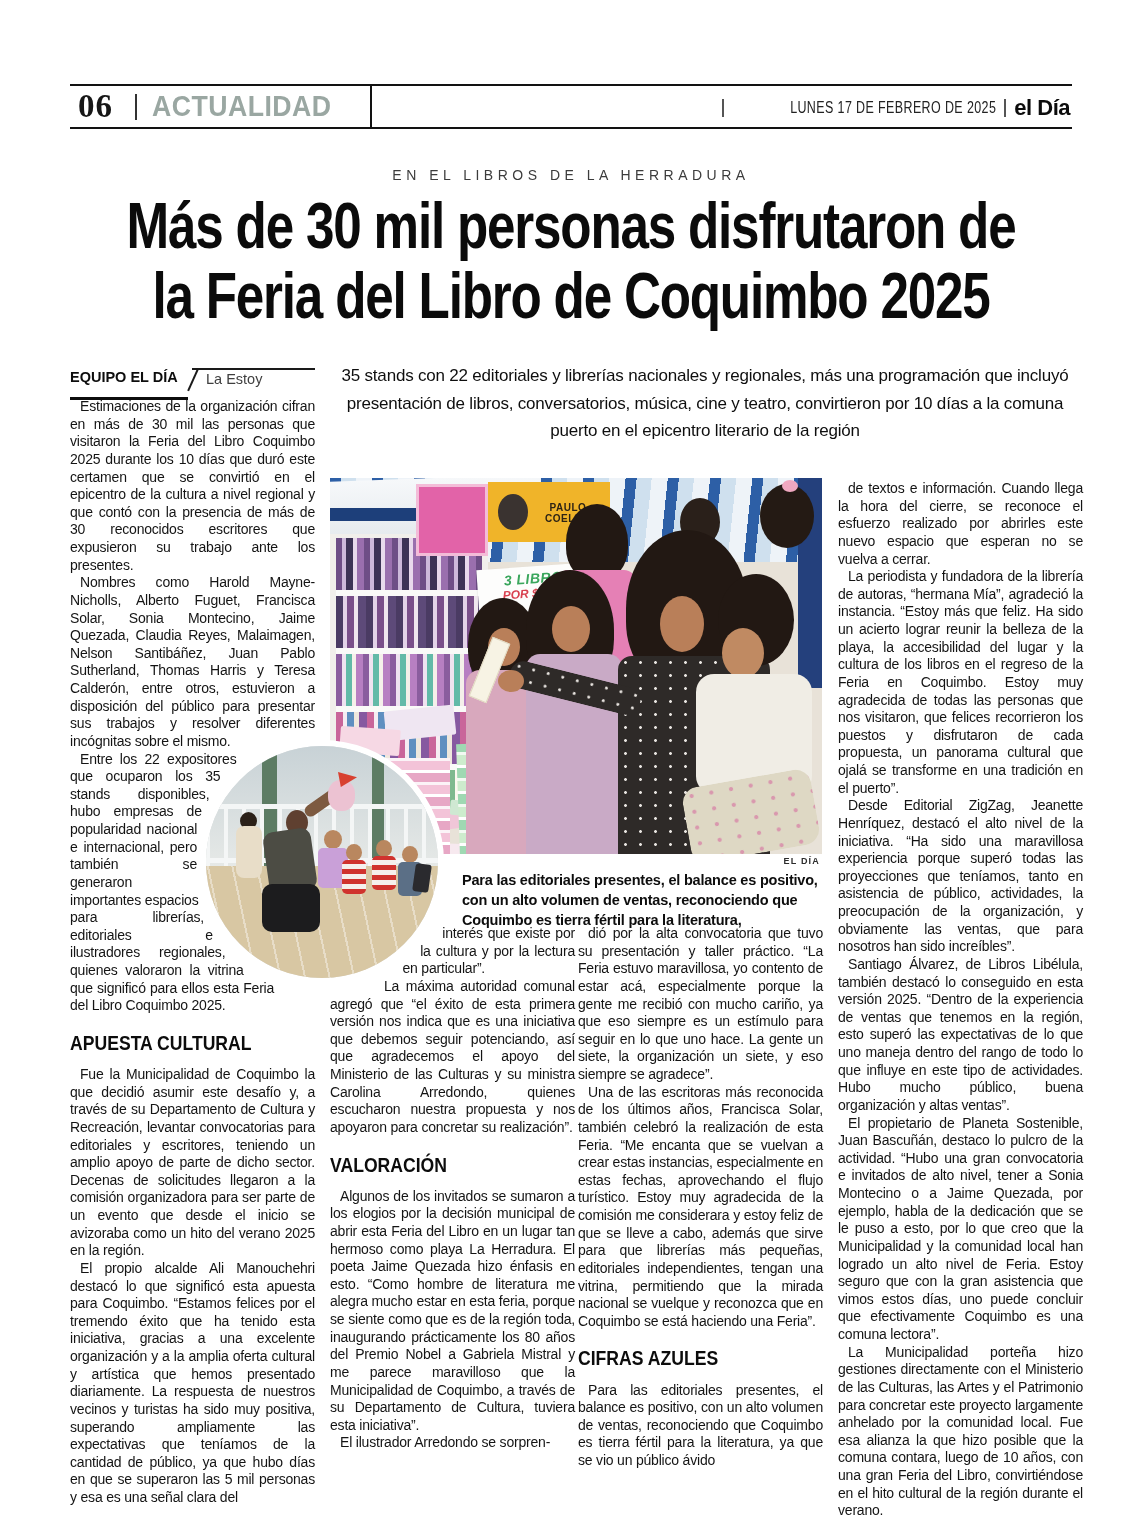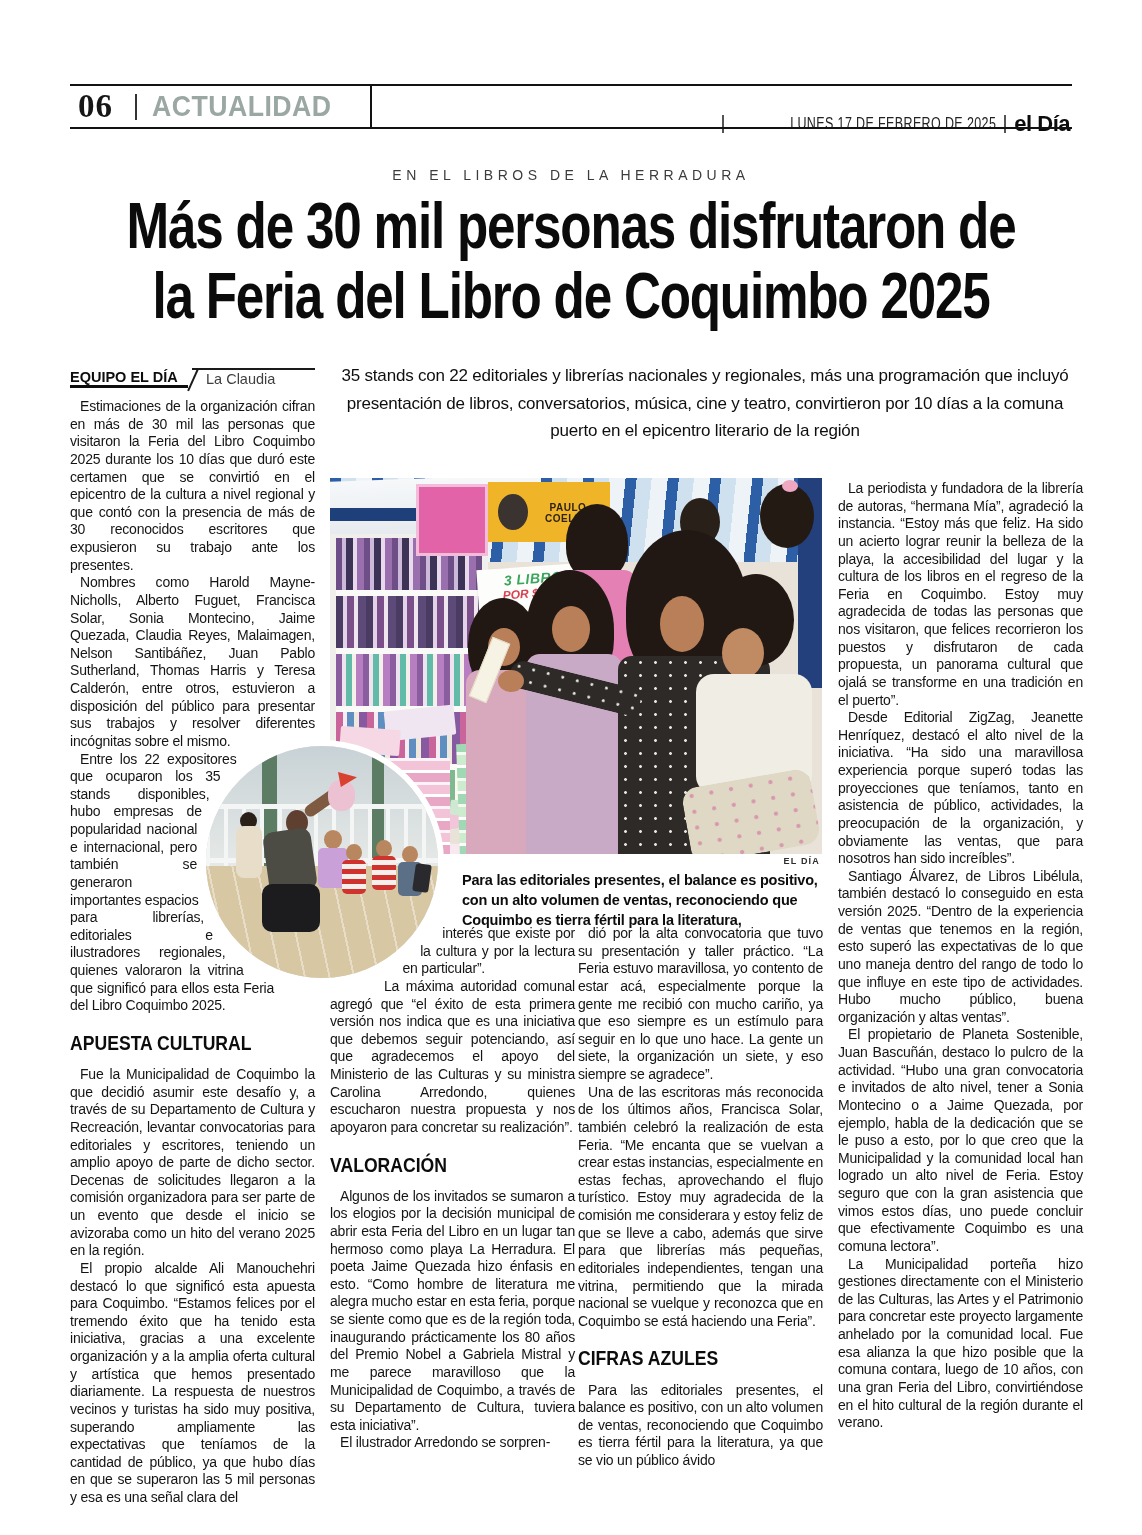--- a/index.html
+++ b/index.html
@@ -11,38 +11,38 @@
   .rule{background:#121212;}
   #rule-top{left:70px;top:84px;width:1002px;height:2px;}
   #rule-mid{left:70px;top:127px;width:1002px;height:2px;}
   #header-row{left:70px;top:86px;width:1002px;height:41px;}
   #page-num{position:absolute;left:8px;top:2px;font-family:"Liberation Serif",serif;
             font-size:33px;font-weight:bold;color:#161616;letter-spacing:1px;}
   #hdr-bar1{position:absolute;left:65px;top:8px;width:2px;height:26px;background:#333;}
   #section-label{position:absolute;left:82px;top:4px;font-size:29px;font-weight:bold;
                  color:#9aa7a2;letter-spacing:.5px;transform:scaleX(.92);transform-origin:left center;}
   #hdr-vrule{position:absolute;left:300px;top:-1px;width:2px;height:42px;background:#121212;}
-  #hdr-right{position:absolute;right:2px;top:25px;display:flex;align-items:center;gap:8px;}
+  #hdr-right{position:absolute;right:2px;top:9px;display:flex;align-items:center;gap:8px;}
   .hairbar{width:2px;height:18px;background:#555;}
   #hdr-date{font-size:16px;color:#222;letter-spacing:.5px;white-space:nowrap;
             transform:scaleX(.78);transform-origin:right center;}
   #hdr-brand{font-size:22px;font-weight:bold;color:#0c0c0c;letter-spacing:-.5px;white-space:nowrap;}
 
   
   #kicker{left:0;top:167px;width:1142px;text-align:center;font-size:14px;color:#3c3c3c;
           letter-spacing:4.5px;font-weight:500;}
   #headline{left:0;top:191px;width:1142px;text-align:center;font-weight:bold;color:#0b0b0b;
             font-size:64px;line-height:1.1;letter-spacing:-1.5px;
             transform:scaleX(.8);transform-origin:center top;}
 
   
   #byline{left:70px;top:366px;width:245px;height:32px;}
   #byline-topline{position:absolute;left:122px;top:2px;width:123px;height:2px;background:#1a1a1a;}
   #byline-author{position:absolute;left:0;top:3px;font-size:14.5px;font-weight:bold;color:#0d0d0d;
-                 padding-bottom:0;border-bottom:3px solid #0d0d0d;width:118px;}
+                 padding-bottom:12px;border-bottom:3px solid #0d0d0d;width:118px;}
   #byline-slash{position:absolute;left:122px;top:2px;width:2px;height:24px;background:#1a1a1a;
                 transform:rotate(24deg);}
   #byline-loc{position:absolute;left:136px;top:5px;font-size:14.5px;color:#3f3f3f;}
 
   
   #lead{left:335px;top:362px;width:740px;text-align:center;font-weight:normal;color:#0e0e0e;
         font-size:17px;line-height:1.62;letter-spacing:-.2px;}
 
   
   .col{position:absolute;width:245px;font-size:14px;line-height:1.26;text-align:justify;
@@ -189,21 +189,21 @@
   <div class="abs" id="kicker">EN EL LIBROS DE LA HERRADURA</div>
   <div class="abs" id="headline">
     <div>Más de 30 mil personas disfrutaron de</div>
     <div>la Feria del Libro de Coquimbo 2025</div>
   </div>
 
   <div class="abs" id="byline">
     <div id="byline-topline"></div>
     <div id="byline-author">EQUIPO EL DÍA</div>
     <div id="byline-slash"></div>
-    <div id="byline-loc">La Claudia</div>
+    <div id="byline-loc">La Estoy</div>
   </div>
 
   <div class="abs" id="lead">35 stands con 22 editoriales y librerías nacionales y regionales, más una programación que incluyó presentación de libros, conversatorios, música, cine y teatro, convirtieron por 10 días a la comuna puerto en el epicentro literario de la región</div>
 
   <div class="col" id="col1">
     <div id="circle-spacer"></div>
     <p>Estimaciones de la organización cifran en más de 30 mil las personas que visitaron la Feria del Libro Coquimbo 2025 durante los 10 días que duró este certamen que se convirtió en el epicentro de la cultura a nivel regional y que contó con la presencia de más de 30 reconocidos escritores que expusieron su trabajo ante los presentes.</p>
     <p>Nombres como Harold Mayne-Nicholls, Alberto Fuguet, Francisca Solar, Sonia Montecino, Jaime Quezada, Claudia Reyes, Malaimagen, Nelson Santibáñez, Juan Pablo Sutherland, Thomas Harris y Teresa Calderón, entre otros, estuvieron a disposición del público para presentar sus trabajos y resolver diferentes incógnitas sobre el mismo.</p>
     <p>Entre los 22 expositores que ocuparon los 35 stands disponibles, hubo empresas de popularidad nacional e internacional, pero también se generaron importantes espacios para librerías, editoriales e ilustradores regionales, quienes valoraron la vitrina que significó para ellos esta Feria del Libro Coquimbo 2025.</p>
     <div class="subhead">APUESTA CULTURAL</div>
@@ -309,20 +309,21 @@
   </div>
 
   <div class="col" id="col3">
     <p>dió por la alta convocatoria que tuvo su presentación y taller práctico. “La Feria estuvo maravillosa, yo contento de estar acá, especialmente porque la gente me recibió con mucho cariño, ya que eso siempre es un estímulo para seguir en lo que uno hace. La gente un siete, la organización un siete, y eso siempre se agradece”.</p>
     <p>Una de las escritoras más reconocida de los últimos años, Francisca Solar, también celebró la realización de esta Feria. “Me encanta que se vuelvan a crear estas instancias, especialmente en estas fechas, aprovechando el flujo turístico. Estoy muy agradecida de la comisión me considerara y estoy feliz de que se lleve a cabo, además que sirve para que librerías más pequeñas, editoriales independientes, tengan una vitrina, permitiendo que la mirada nacional se vuelque y reconozca que en Coquimbo se está haciendo una Feria”.</p>
     <div class="subhead">CIFRAS AZULES</div>
     <p>Para las editoriales presentes, el balance es positivo, con un alto volumen de ventas, reconociendo que Coquimbo es tierra fértil para la literatura, ya que se vio un público ávido</p>
   </div>
 
   <div class="col" id="col4">
+    <p>de textos e información. Cuando llega la hora del cierre, se reconoce el esfuerzo realizado por abrirles este nuevo espacio que esperan no se vuelva a cerrar.</p>
     <p>La periodista y fundadora de la librería de autoras, “hermana Mía”, agradeció la instancia. “Estoy más que feliz. Ha sido un acierto lograr reunir la belleza de la playa, la accesibilidad del lugar y la cultura de los libros en el regreso de la Feria en Coquimbo. Estoy muy agradecida de todas las personas que nos visitaron, que felices recorrieron los puestos y disfrutaron de cada propuesta, un panorama cultural que ojalá se transforme en una tradición en el puerto”.</p>
     <p>Desde Editorial ZigZag, Jeanette Henríquez, destacó el alto nivel de la iniciativa. “Ha sido una maravillosa experiencia porque superó todas las proyecciones que teníamos, tanto en asistencia de público, actividades, la preocupación de la organización, y obviamente las ventas, que para nosotros han sido increíbles”.</p>
     <p>Santiago Álvarez, de Libros Libélula, también destacó lo conseguido en esta versión 2025. “Dentro de la experiencia de ventas que tenemos en la región, esto superó las expectativas de lo que uno maneja dentro del rango de todo lo que influye en este tipo de actividades. Hubo mucho público, buena organización y altas ventas”.</p>
     <p>El propietario de Planeta Sostenible, Juan Bascuñán, destaco lo pulcro de la actividad. “Hubo una gran convocatoria e invitados de alto nivel, tener a Sonia Montecino o a Jaime Quezada, por ejemplo, habla de la dedicación que se le puso a esto, por lo que creo que la Municipalidad y la comunidad local han logrado un alto nivel de Feria. Estoy seguro que con la gran asistencia que vimos estos días, uno puede concluir que efectivamente Coquimbo es una comuna lectora”.</p>
     <p>La Municipalidad porteña hizo gestiones directamente con el Ministerio de las Culturas, las Artes y el Patrimonio para concretar este proyecto largamente anhelado por la comunidad local. Fue esa alianza la que hizo posible que la comuna contara, luego de 10 años, con una gran Feria del Libro, convirtiéndose en el hito cultural de la región durante el verano.</p>
   </div>
 
 </div>
 
 </body></html>

